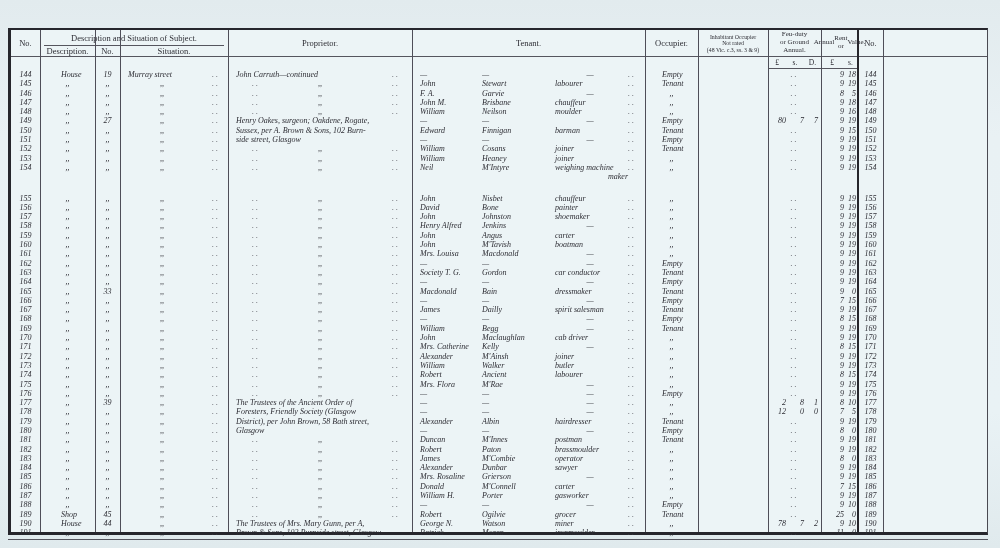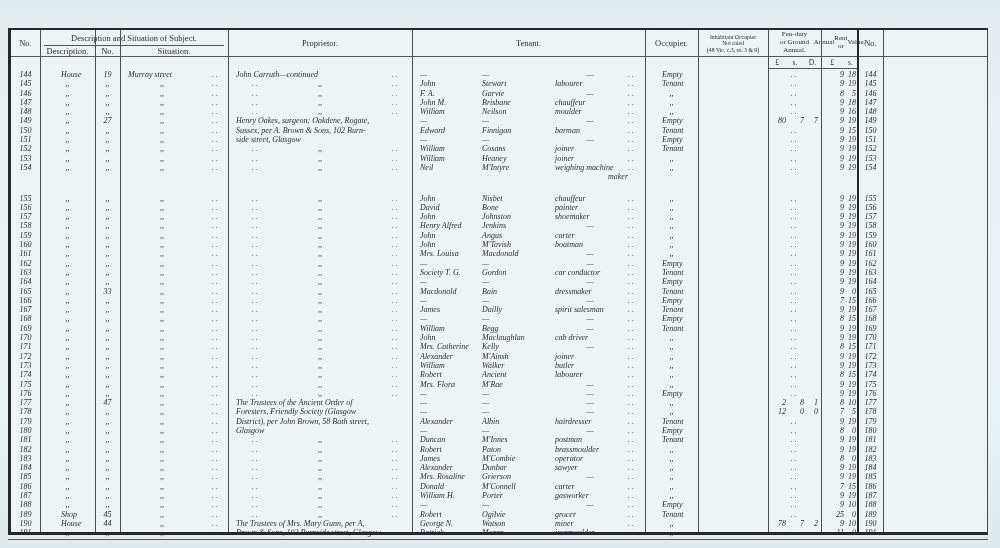--- a/index.html
+++ b/index.html
@@ -1256,21 +1256,21 @@
     <span class="c re">
       <span class="rl">9</span>
       <span class="rs">19</span>
     </span>
     <span class="c no2">176</span>
     <span class="c rm"></span>
   </div>
         <div class="row pk-t de-d si-d oc-d to-dash">
     <span class="c no1">177</span>
     <span class="c de">,,</span>
-    <span class="c sn">47</span>
+    <span class="c sn">39</span>
     <span class="c si">
       <span class="si-t">,,</span>
       <span class="dots si-dots">..</span>
     </span>
     <span class="c pr-c">
       <span class="pl dots"></span>
       <span class="pm">The Trustees of the Ancient Order of</span>
       <span class="pdots dots"></span>
     </span>
     <span class="c te">

